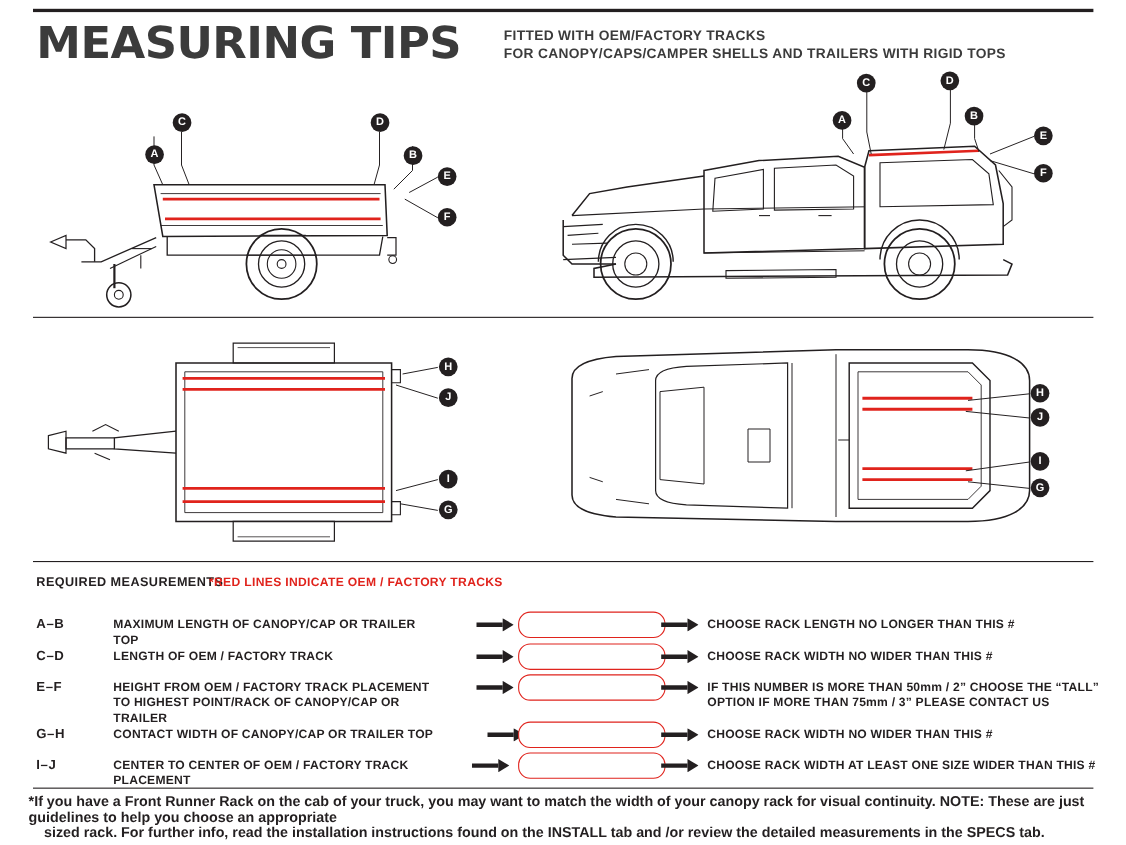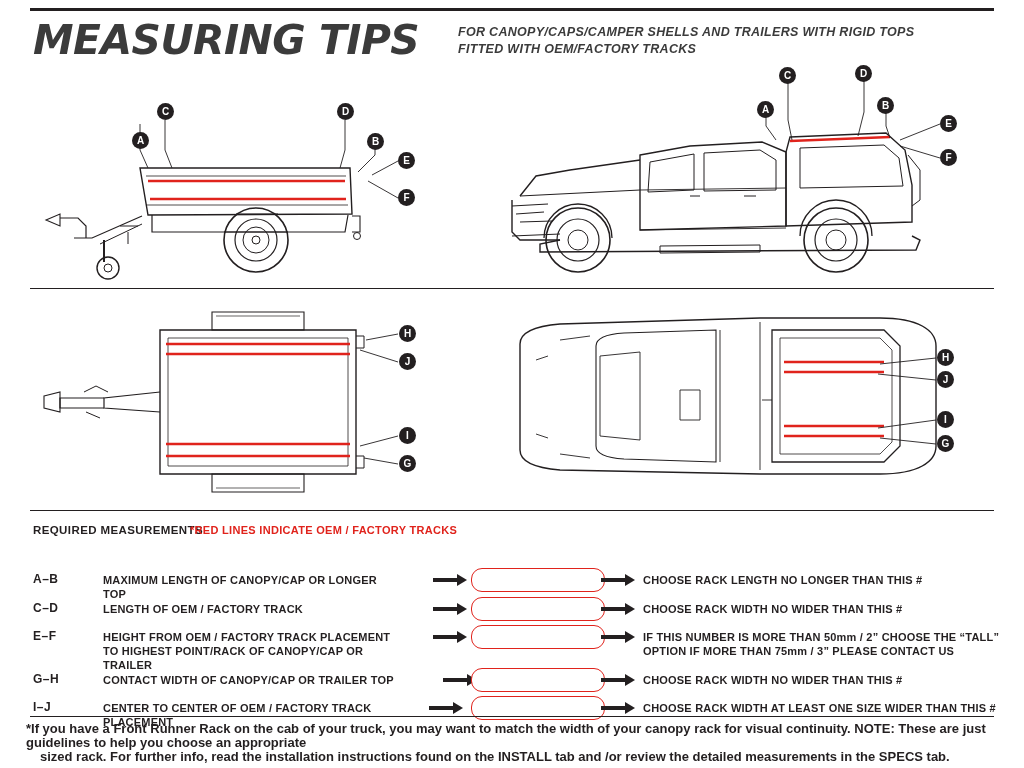--- a/index.html
+++ b/index.html
@@ -7,21 +7,21 @@
     width:1024px;height:768px;
     background:#ffffff;
     font-family:"Liberation Sans", sans-serif;
     color:#231f20;
     overflow:hidden;
     position:relative;
   }
   .page{position:relative;width:1024px;height:768px;}
 
   
-  .header{position:absolute;left:33px;top:18px;width:960px;height:58px;font-style:italic;}
+  .header{position:absolute;left:33px;top:18px;width:960px;height:58px;}
   .title{
     font-family:"DejaVu Sans", sans-serif;
     font-weight:bold;
     font-size:40px;
     letter-spacing:-0.5px;
     line-height:44px;
     color:#3b3b3b;
     margin:0;
     display:inline-block;
     vertical-align:top;
@@ -52,21 +52,21 @@
     background:#231f20;color:#fff;
     font-size:10px;font-weight:bold;
     line-height:17px;text-align:center;
     font-family:"Liberation Sans", sans-serif;
   }
 
   
   .meas-head{position:absolute;left:33px;top:524px;font-size:11.5px;font-weight:bold;letter-spacing:0.4px;}
   .meas-note{position:absolute;left:190px;top:524px;font-size:11px;font-weight:bold;color:#e0231c;letter-spacing:0.3px;}
 
-  .row{position:absolute;left:33px;width:960px;height:26px;margin-top:12px;}
+  .row{position:absolute;left:33px;width:960px;height:26px;}
   .row .code{position:absolute;left:0;top:0;width:40px;font-size:12px;font-weight:bold;letter-spacing:0.5px;}
   .row .desc{position:absolute;left:70px;top:1px;width:295px;font-size:11px;font-weight:bold;line-height:14px;letter-spacing:0.2px;}
   .row .arrow1{position:absolute;left:400px;top:2px;}
   .row .field{
     position:absolute;left:438px;top:-4px;width:112px;height:22px;
     border:1.6px solid #e0231c;border-radius:11px;background:#fff;
   }
   .row .arrow2{position:absolute;left:568px;top:2px;}
   .row .result{position:absolute;left:610px;top:1px;width:390px;font-size:11px;font-weight:bold;line-height:14px;letter-spacing:0.2px;}
 
@@ -81,22 +81,22 @@
 </head>
 <body>
 
 <div class="page">
 
   <div class="rule top"></div>
 
   <div class="header">
     <h1 class="title">MEASURING TIPS</h1>
     <div class="subtitle">
+      <div>FITTED WITH OEM/FACTORY TRACKS</div>
       <div>FOR CANOPY/CAPS/CAMPER SHELLS AND TRAILERS WITH RIGID TOPS</div>
-      <div>FITTED WITH OEM/FACTORY TRACKS</div>
     </div>
   </div>
 
   <svg class="draw" viewBox="0 0 1024 768">
     <defs>
       <marker id="dot" markerWidth="6" markerHeight="6" refX="3" refY="3">
         <circle cx="3" cy="3" r="2" fill="#231f20"></circle>
       </marker>
     </defs>
 
@@ -278,21 +278,21 @@
   <div class="bub" style="left:937px;top:435px">G</div>
 
   <div class="rule mid1"></div>
   <div class="rule mid2"></div>
 
   <div class="meas-head">REQUIRED MEASUREMENTS</div>
   <div class="meas-note">*RED LINES INDICATE OEM / FACTORY TRACKS</div>
 
   <div class="row" style="top:560px">
     <div class="code">A–B</div>
-    <div class="desc">MAXIMUM  LENGTH OF CANOPY/CAP OR LONGER TOP</div>
+    <div class="desc">MAXIMUM  LENGTH OF CANOPY/CAP OR TRAILER TOP</div>
     <svg class="arrow arrow1" width="34" height="12" viewBox="0 0 34 12">
       <path d="M0 6 H24" stroke="#231f20" stroke-width="4"></path>
         <path d="M24 0 L34 6 L24 12 Z" fill="#231f20"></path>
     </svg>
     <input class="field" type="text" style="font-size: 11px; padding: 0px 10px; color: rgb(35, 31, 32); outline: none;" value="">
     <svg class="arrow arrow2" width="34" height="12" viewBox="0 0 34 12">
       <path d="M0 6 H24" stroke="#231f20" stroke-width="4"></path>
         <path d="M24 0 L34 6 L24 12 Z" fill="#231f20"></path>
     </svg>
     <div class="result">CHOOSE RACK LENGTH NO LONGER THAN THIS #</div>

